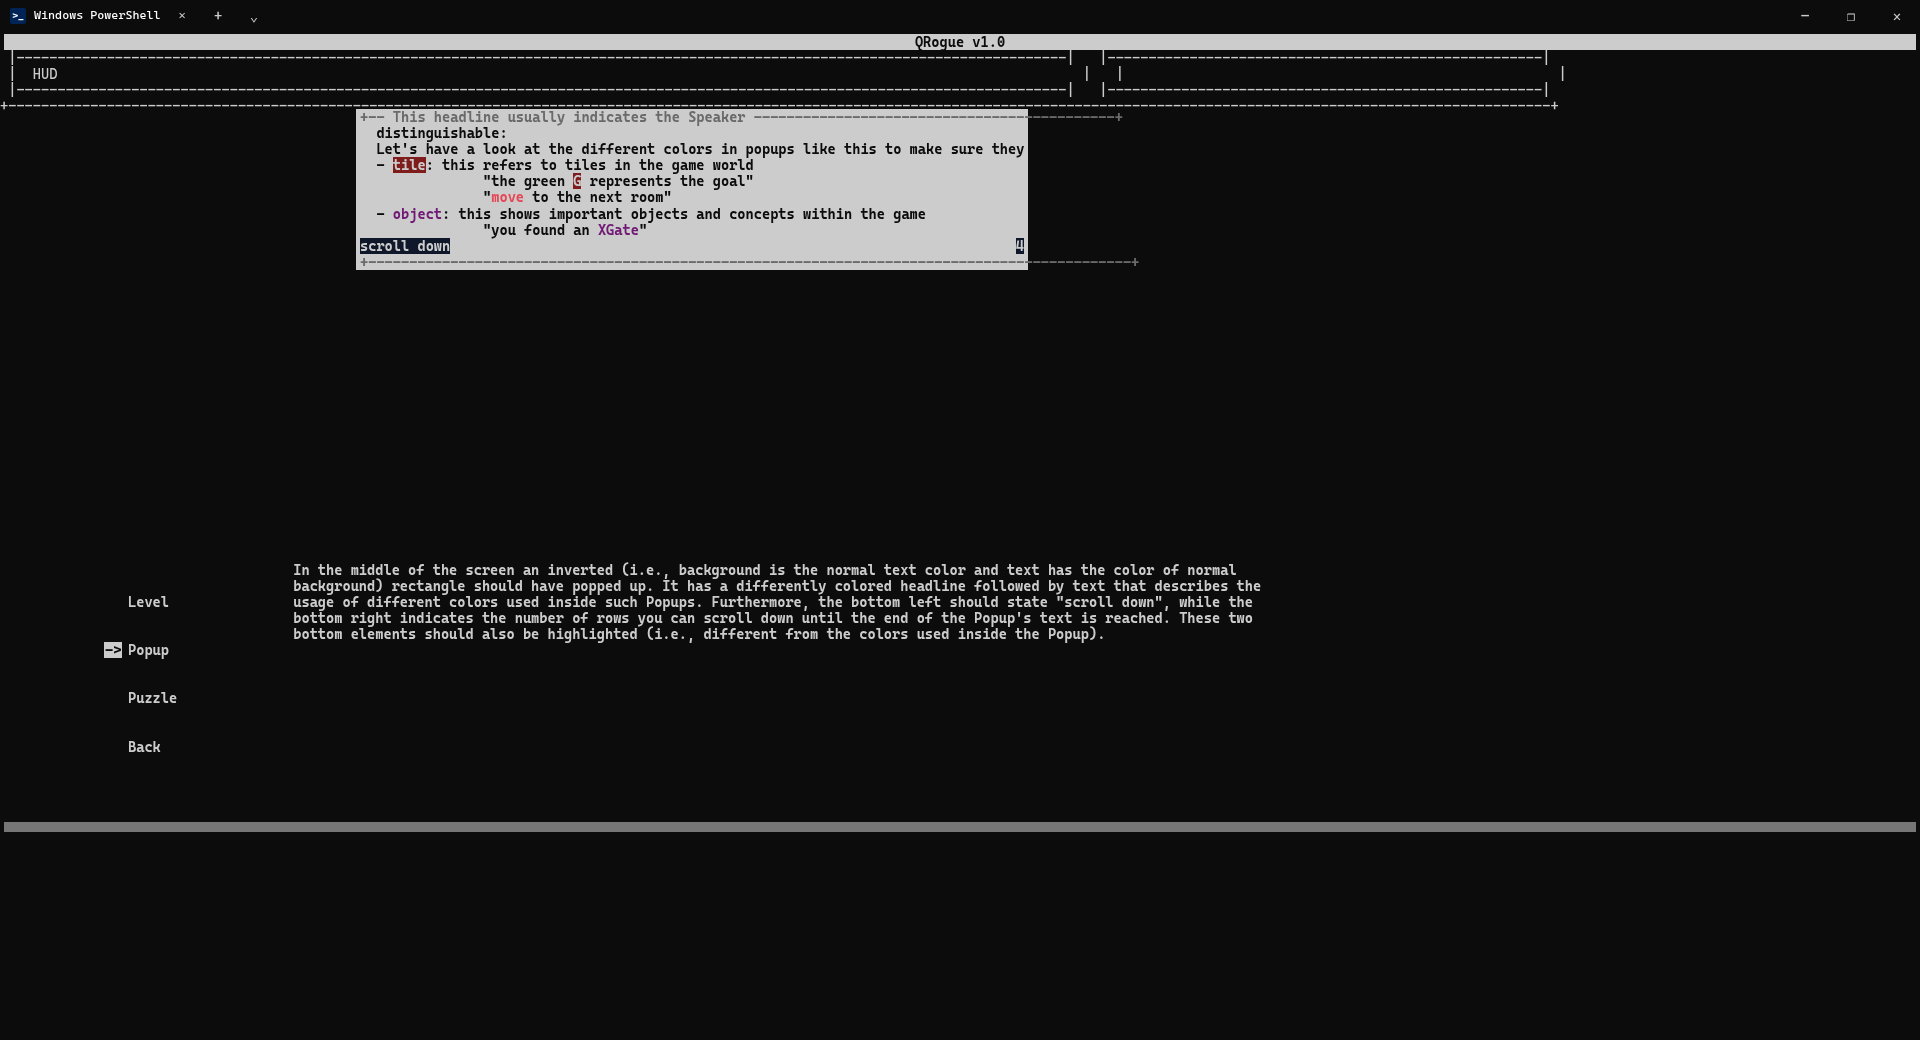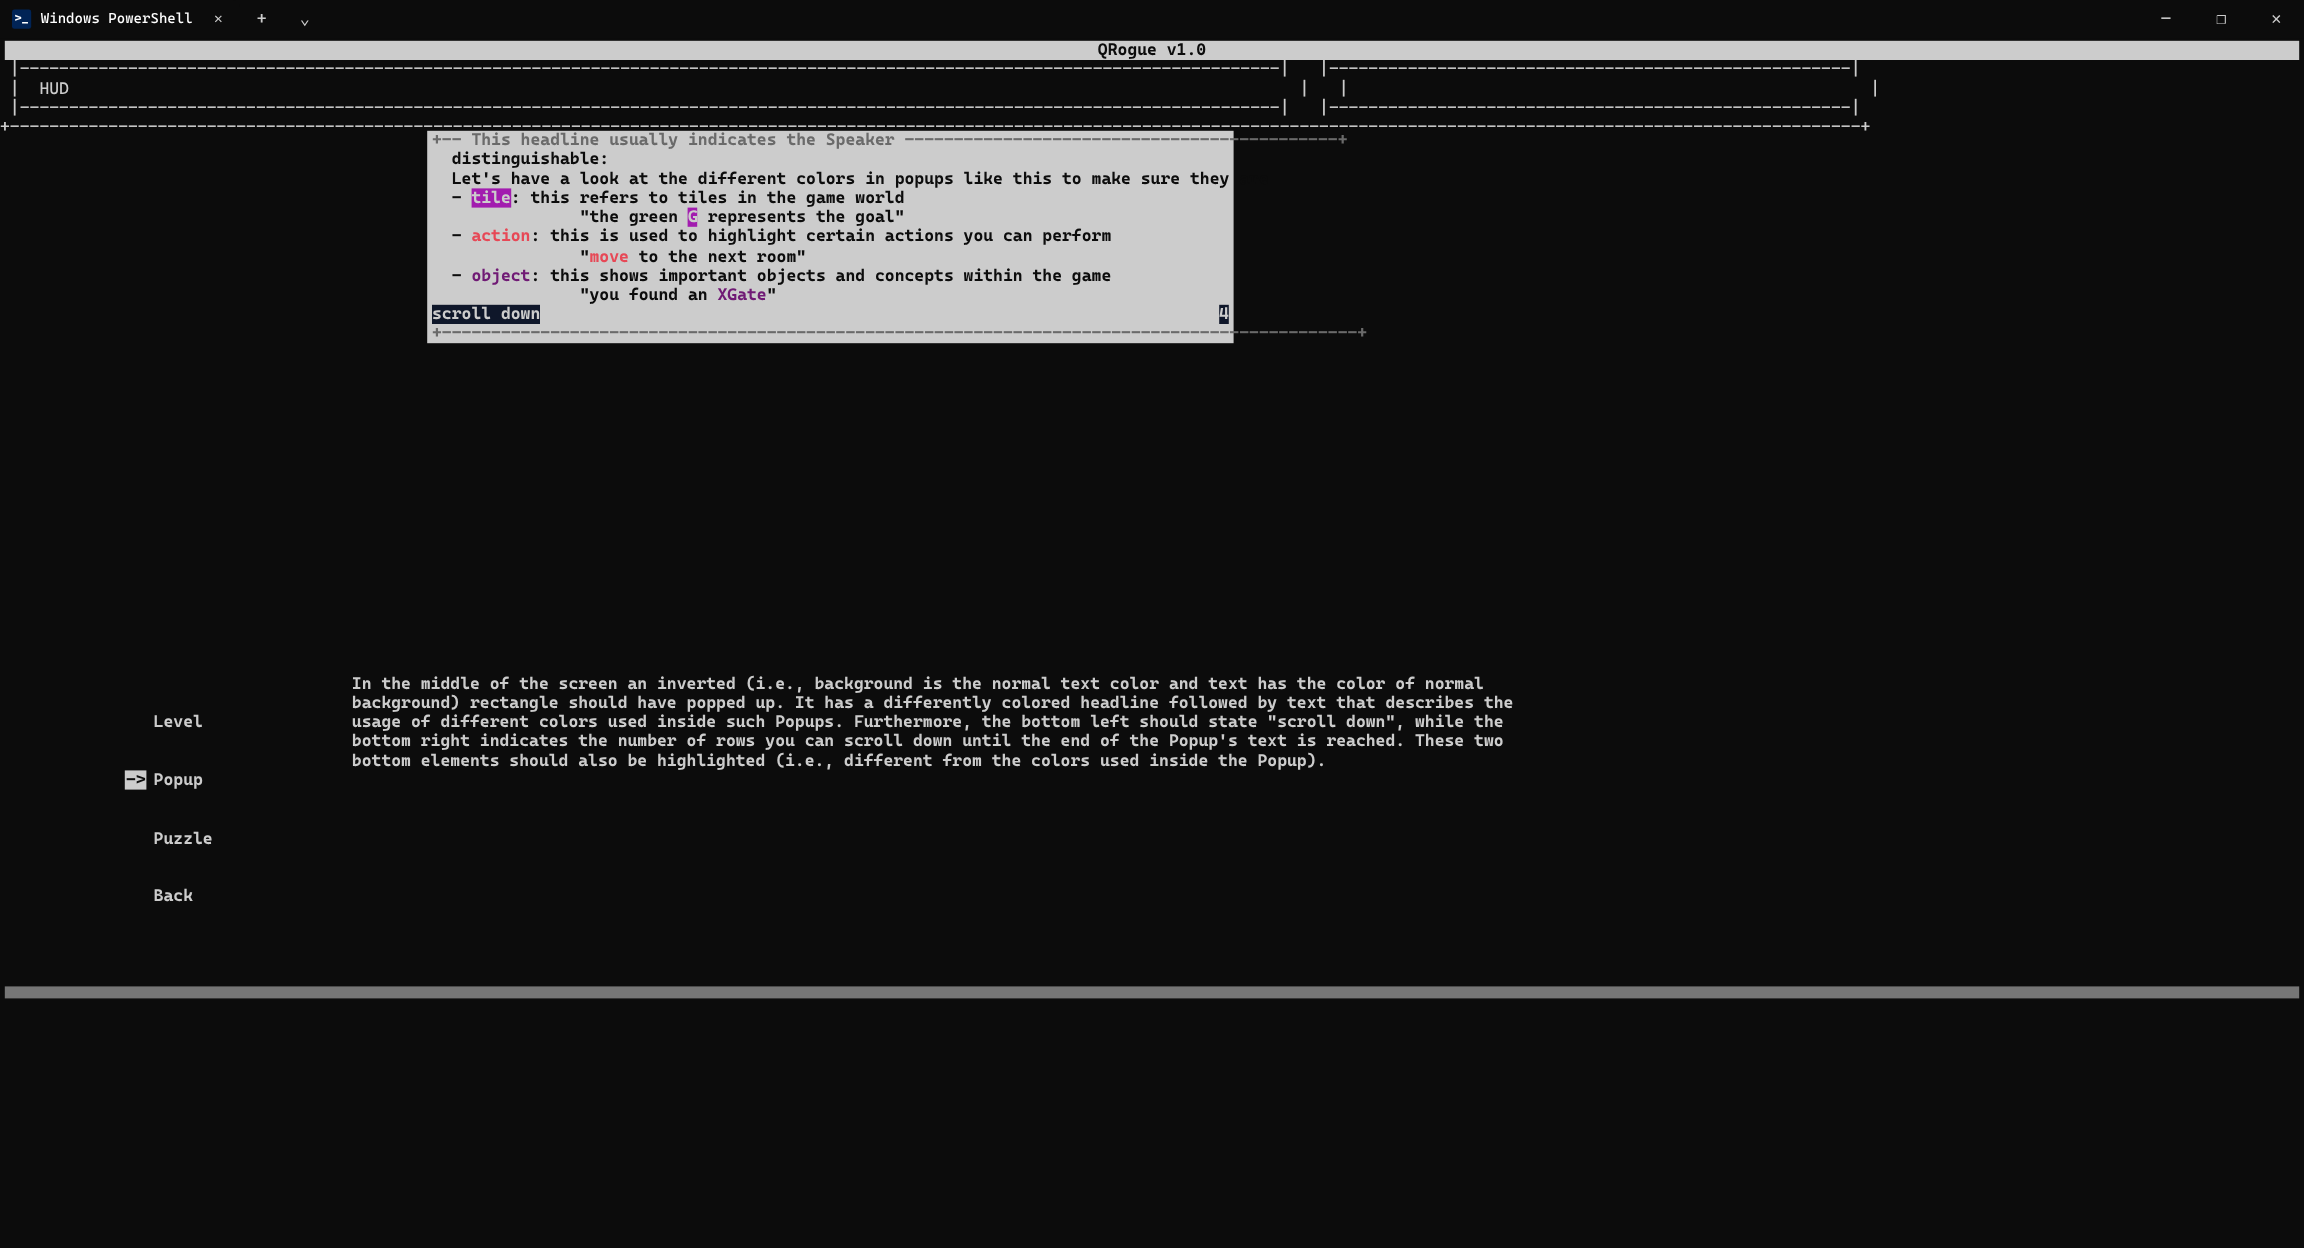--- a/index.html
+++ b/index.html
@@ -89,21 +89,21 @@
     font-weight: bold;
   }
   .popup-line {
     white-space: pre;
     padding: 0 4px;
   }
   .popup .headline {
     color: #6a6a6a;
   }
   .tile-inv {
-    background: #a21caf;
+    background: #7f1d1d;
     color: #cccccc;
     padding: 0 0;
   }
   .clr-red    { color: #e74856; }
   .clr-green  { color: #701a75; }
   .clr-magbg  { background: #0f172a; color: #cccccc; }
   .popup-bottom {
     display: flex;
     padding: 0 4px;
   }
@@ -117,21 +117,21 @@
     right: 0;
     display: flex;
     font-weight: bold;
   }
   .menu {
     padding-left: 104px;
     white-space: pre;
   }
   .menu-item {
     display: flex;
-    align-items: flex-start;
+    align-items: flex-end;
     height: 16px;
   }
   .menu-arrow {
     width: 24px;
     display: inline-flex;
     justify-content: flex-start;
   }
   .arrow-glyph {
     background: #cccccc;
     color: #0c0c0c;
@@ -177,21 +177,20 @@
   <pre> |  <span>HUD</span>                                                                                                                             |   |                                                     |</pre>
   <pre> |--------------------------------------------------------------------------------------------------------------------------------|   |-----------------------------------------------------|</pre>
   <pre>+--------------------------------------------------------------------------------------------------------------------------------------------------------------------------------------------+</pre>
 
   <div class="popup">
     <div class="popup-line"><span class="headline">+-- <span>This headline usually indicates the Speaker</span> --------------------------------------------+</span></div>
     <div class="popup-line">  <span>distinguishable:</span></div>
     <div class="popup-line">  <span>Let's have a look at the different colors in popups like this to make sure they are</span></div>
     <div class="popup-line">  - <span class="tile-inv">tile</span><span>: this refers to tiles in the game world</span></div>
     <div class="popup-line">               <span>"the green </span><span class="tile-inv">G</span><span> represents the goal"</span></div>
-    <div class="popup-line">  - <span class="clr-red">action</span><span>: this is used to highlight certain actions you can perform</span></div>
     <div class="popup-line">               <span>"</span><span class="clr-red">move</span><span> to the next room"</span></div>
     <div class="popup-line">  - <span class="clr-green">object</span><span>: this shows important objects and concepts within the game</span></div>
     <div class="popup-line">               <span>"you found an </span><span class="clr-green">XGate</span><span>"</span></div>
     <div class="popup-bottom">
       <span class="clr-magbg">scroll down</span>
       <span class="right clr-magbg">4</span>
     </div>
     <div class="popup-line"><span class="headline">+---------------------------------------------------------------------------------------------+</span></div>
   </div>
 

